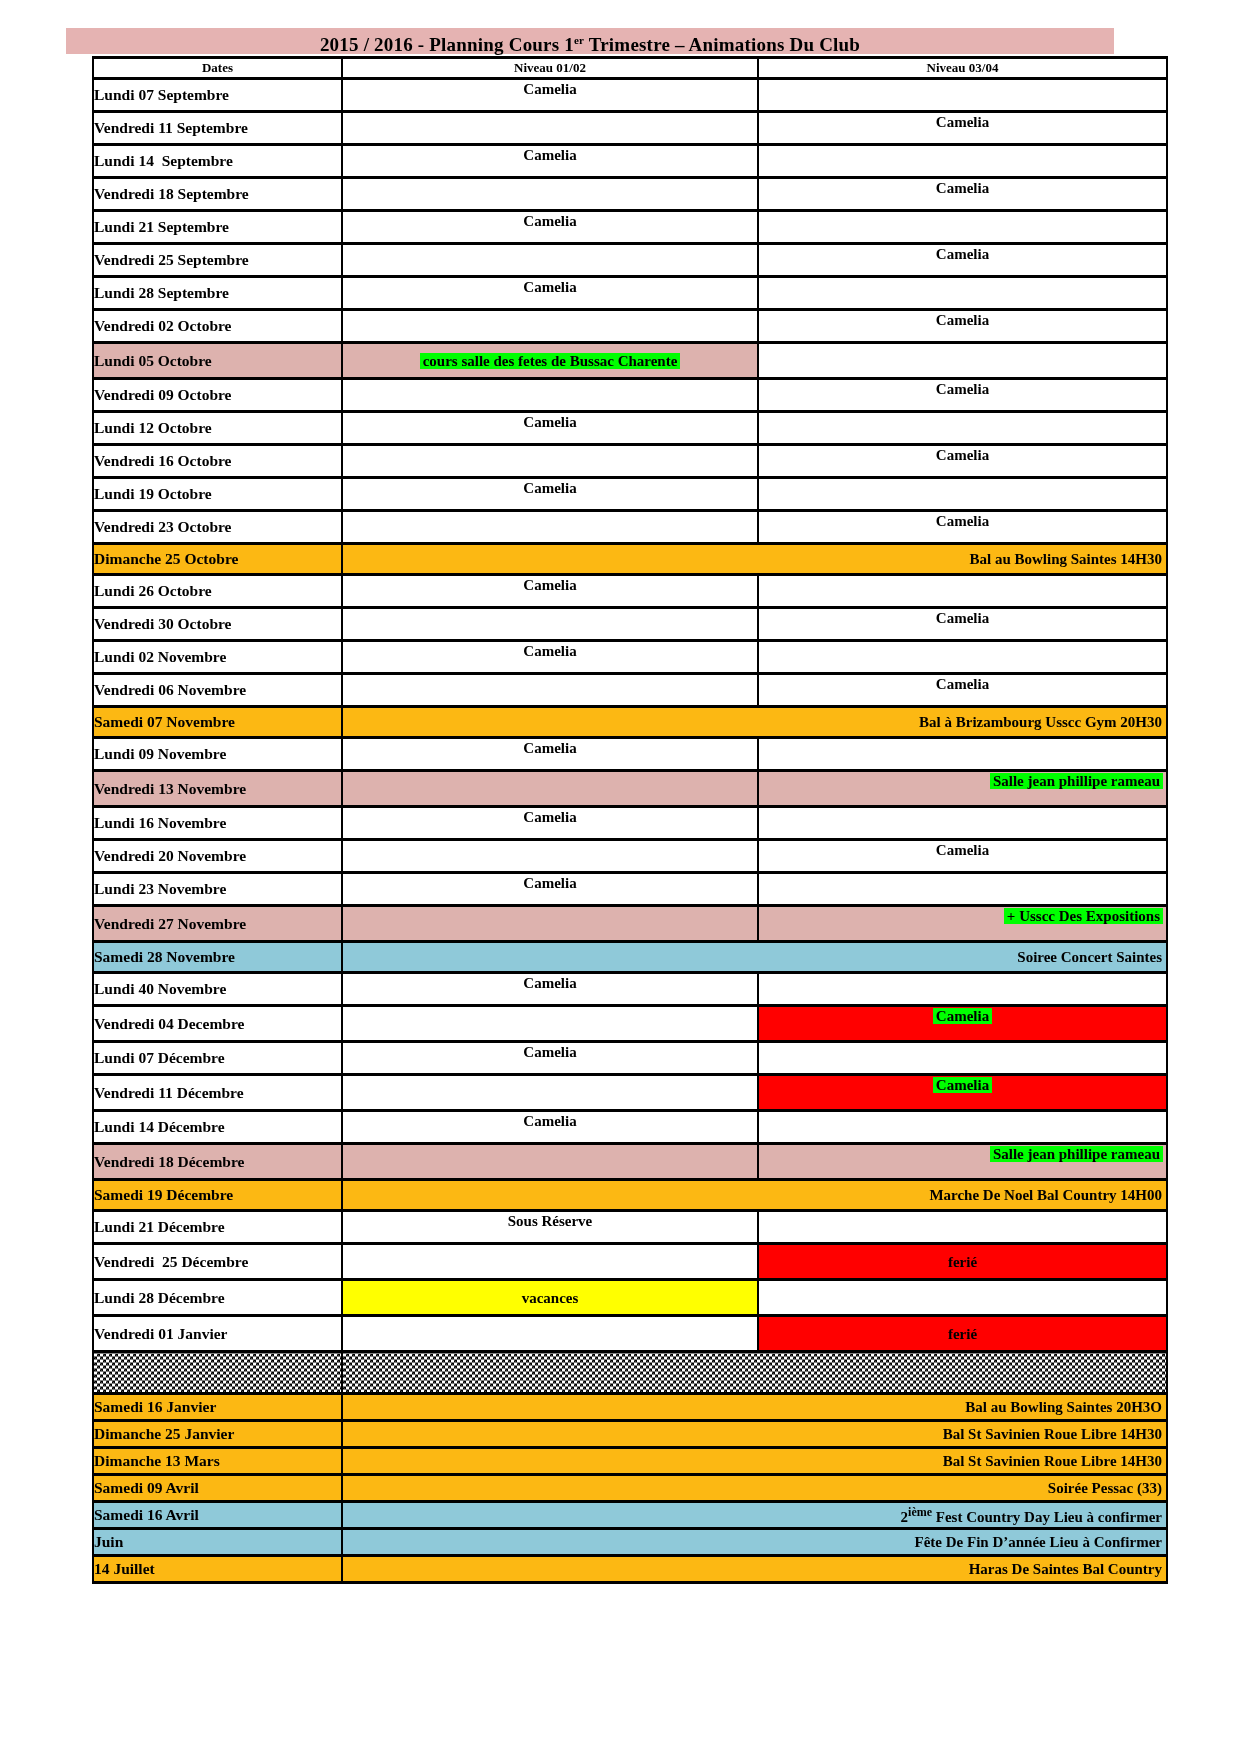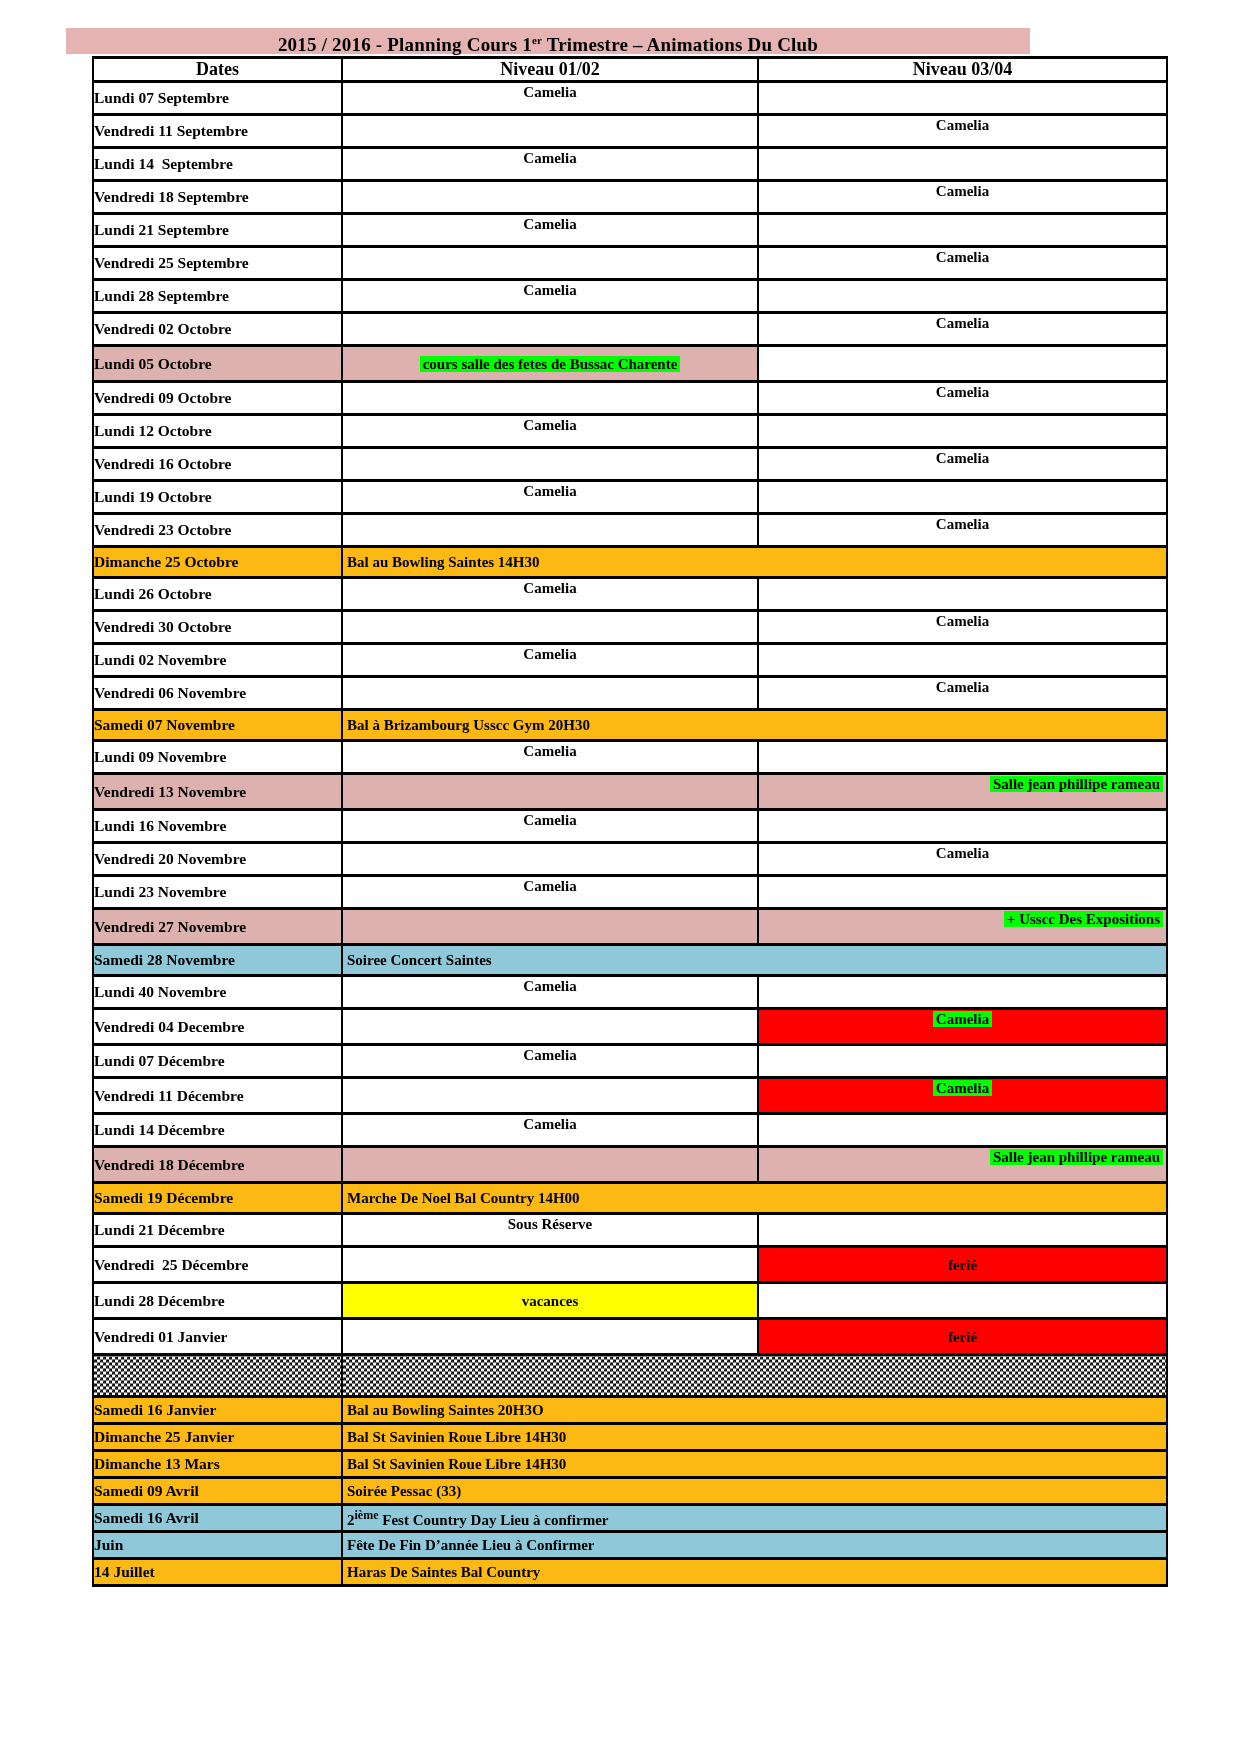--- a/index.html
+++ b/index.html
@@ -2,38 +2,38 @@
 <html><head>
 <meta charset="utf-8">
 <style>
   html,body{margin:0;padding:0;background:#fff;}
   body{
     width:1240px;height:1754px;position:relative;
     font-family:"Liberation Serif",serif;font-weight:bold;color:#000;
     -webkit-font-smoothing:antialiased;
   }
   .title-bar{
-    position:absolute;left:66px;top:28px;width:964px;height:26px;
+    position:absolute;left:66px;top:28px;width:1048px;height:26px;
     text-align:center;font-size:19px;line-height:25px;letter-spacing:.2px;
   }
   .title-bar sup{font-size:11px;}
   table{
     position:absolute;left:92px;top:56px;
     border-collapse:collapse;table-layout:fixed;
   }
   col.c1{width:249px}col.c2{width:416px}col.c3{width:409px}
   th,td{
     border-left:2px solid #000;border-right:2px solid #000;
     border-top:3px solid #000;border-bottom:3px solid #000;
     padding:0 4px;overflow:hidden;
   }
-  th{height:18px;font-size:18px;text-align:center;vertical-align:middle;}
+  th{height:18px;font-size:13px;text-align:center;vertical-align:middle;}
   td.date{text-align:left;vertical-align:middle;font-size:15.5px;padding-left:0;white-space:pre;}
   td.lvl{text-align:center;vertical-align:top;font-size:15px;padding-top:1px;}
-  td.event{text-align:left;vertical-align:middle;font-size:15px;}
+  td.event{text-align:right;vertical-align:middle;font-size:15px;}
   td.right{text-align:right;padding-right:3px;}
   td.mid{vertical-align:middle;}
   tr.rh-n{height:33px}
   tr.rh-p{height:36px}
   tr.rh-e{height:31px}
   tr.rh-x{height:42px}
   tr.rh-b{height:27px}
   .bg-pink{background:#DDB2AE}
   .bg-orange{background:#FCB813}
   .bg-blue{background:#8FC9D9}

